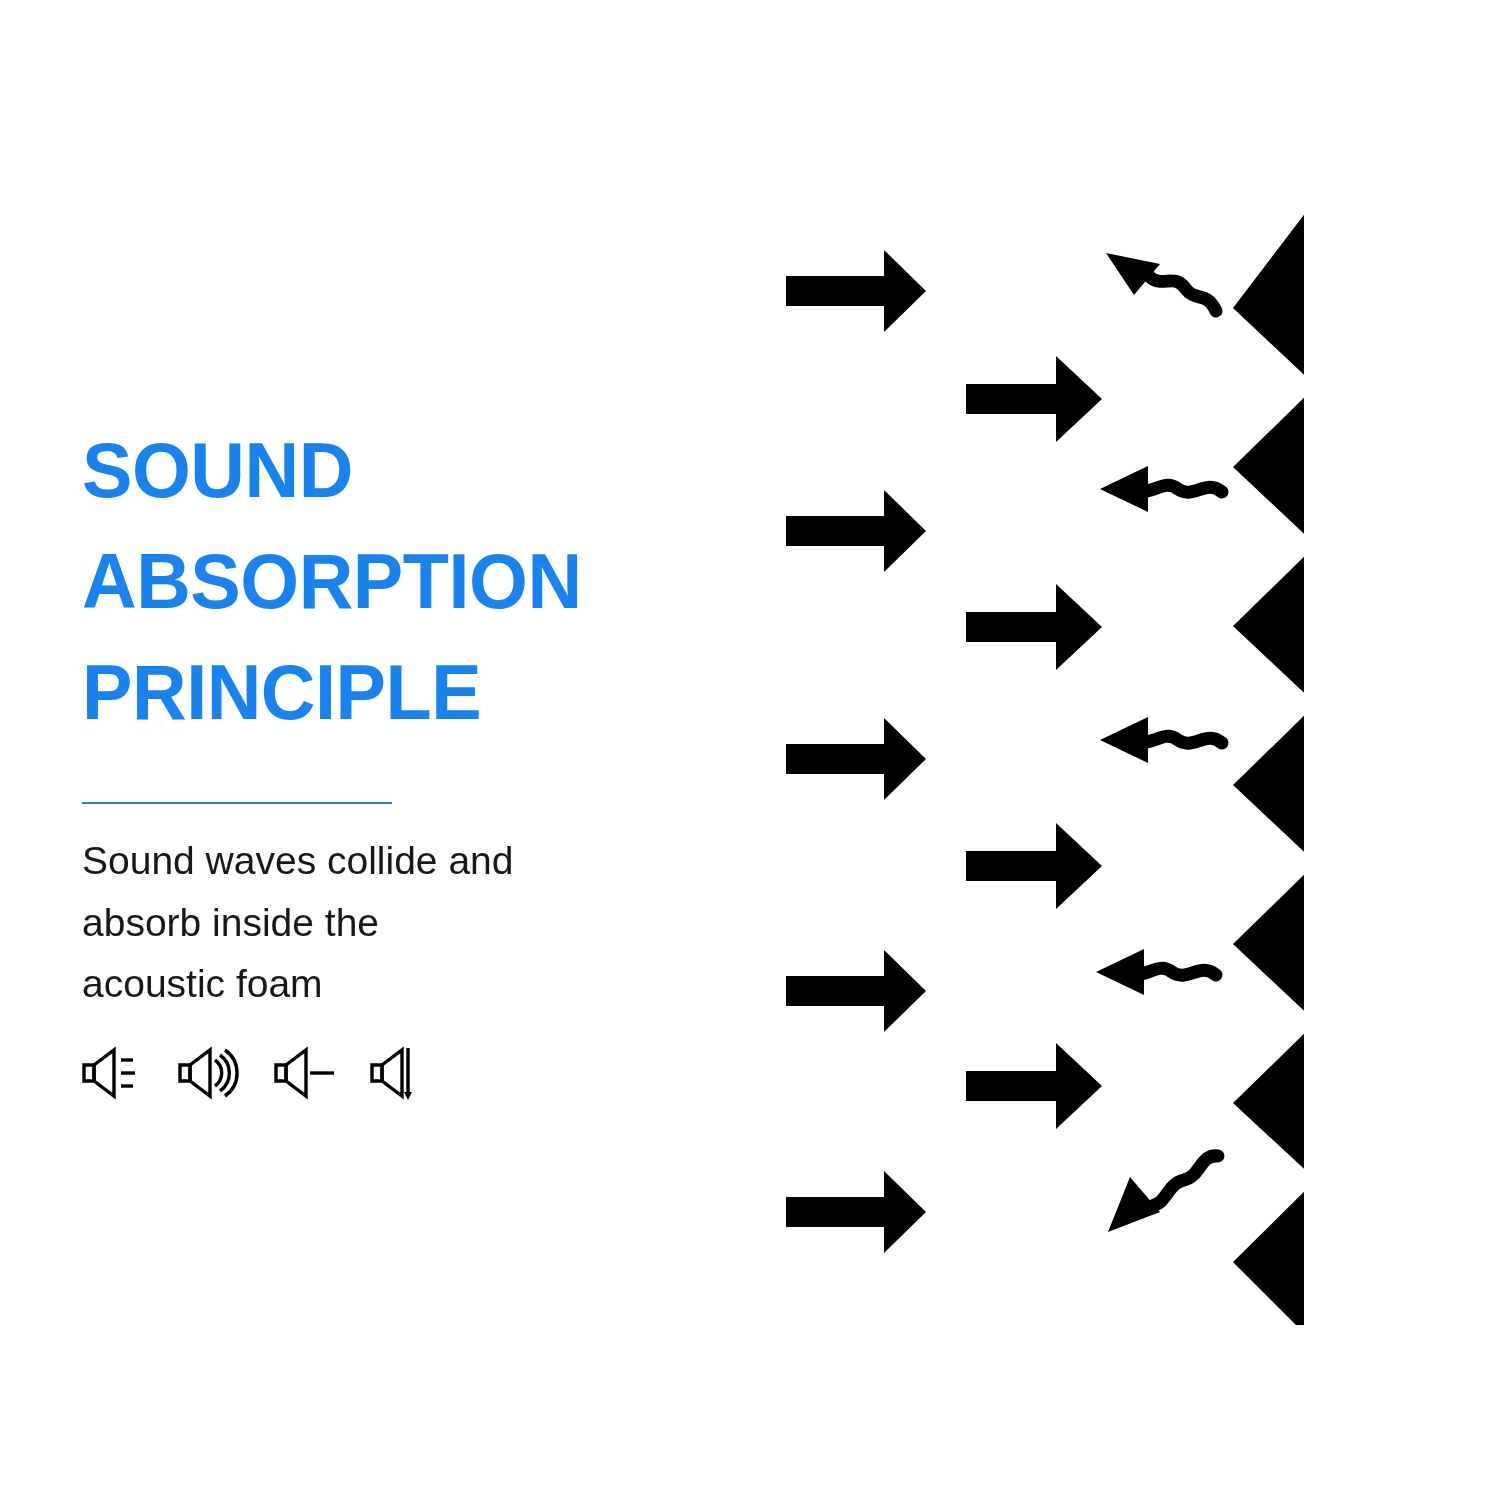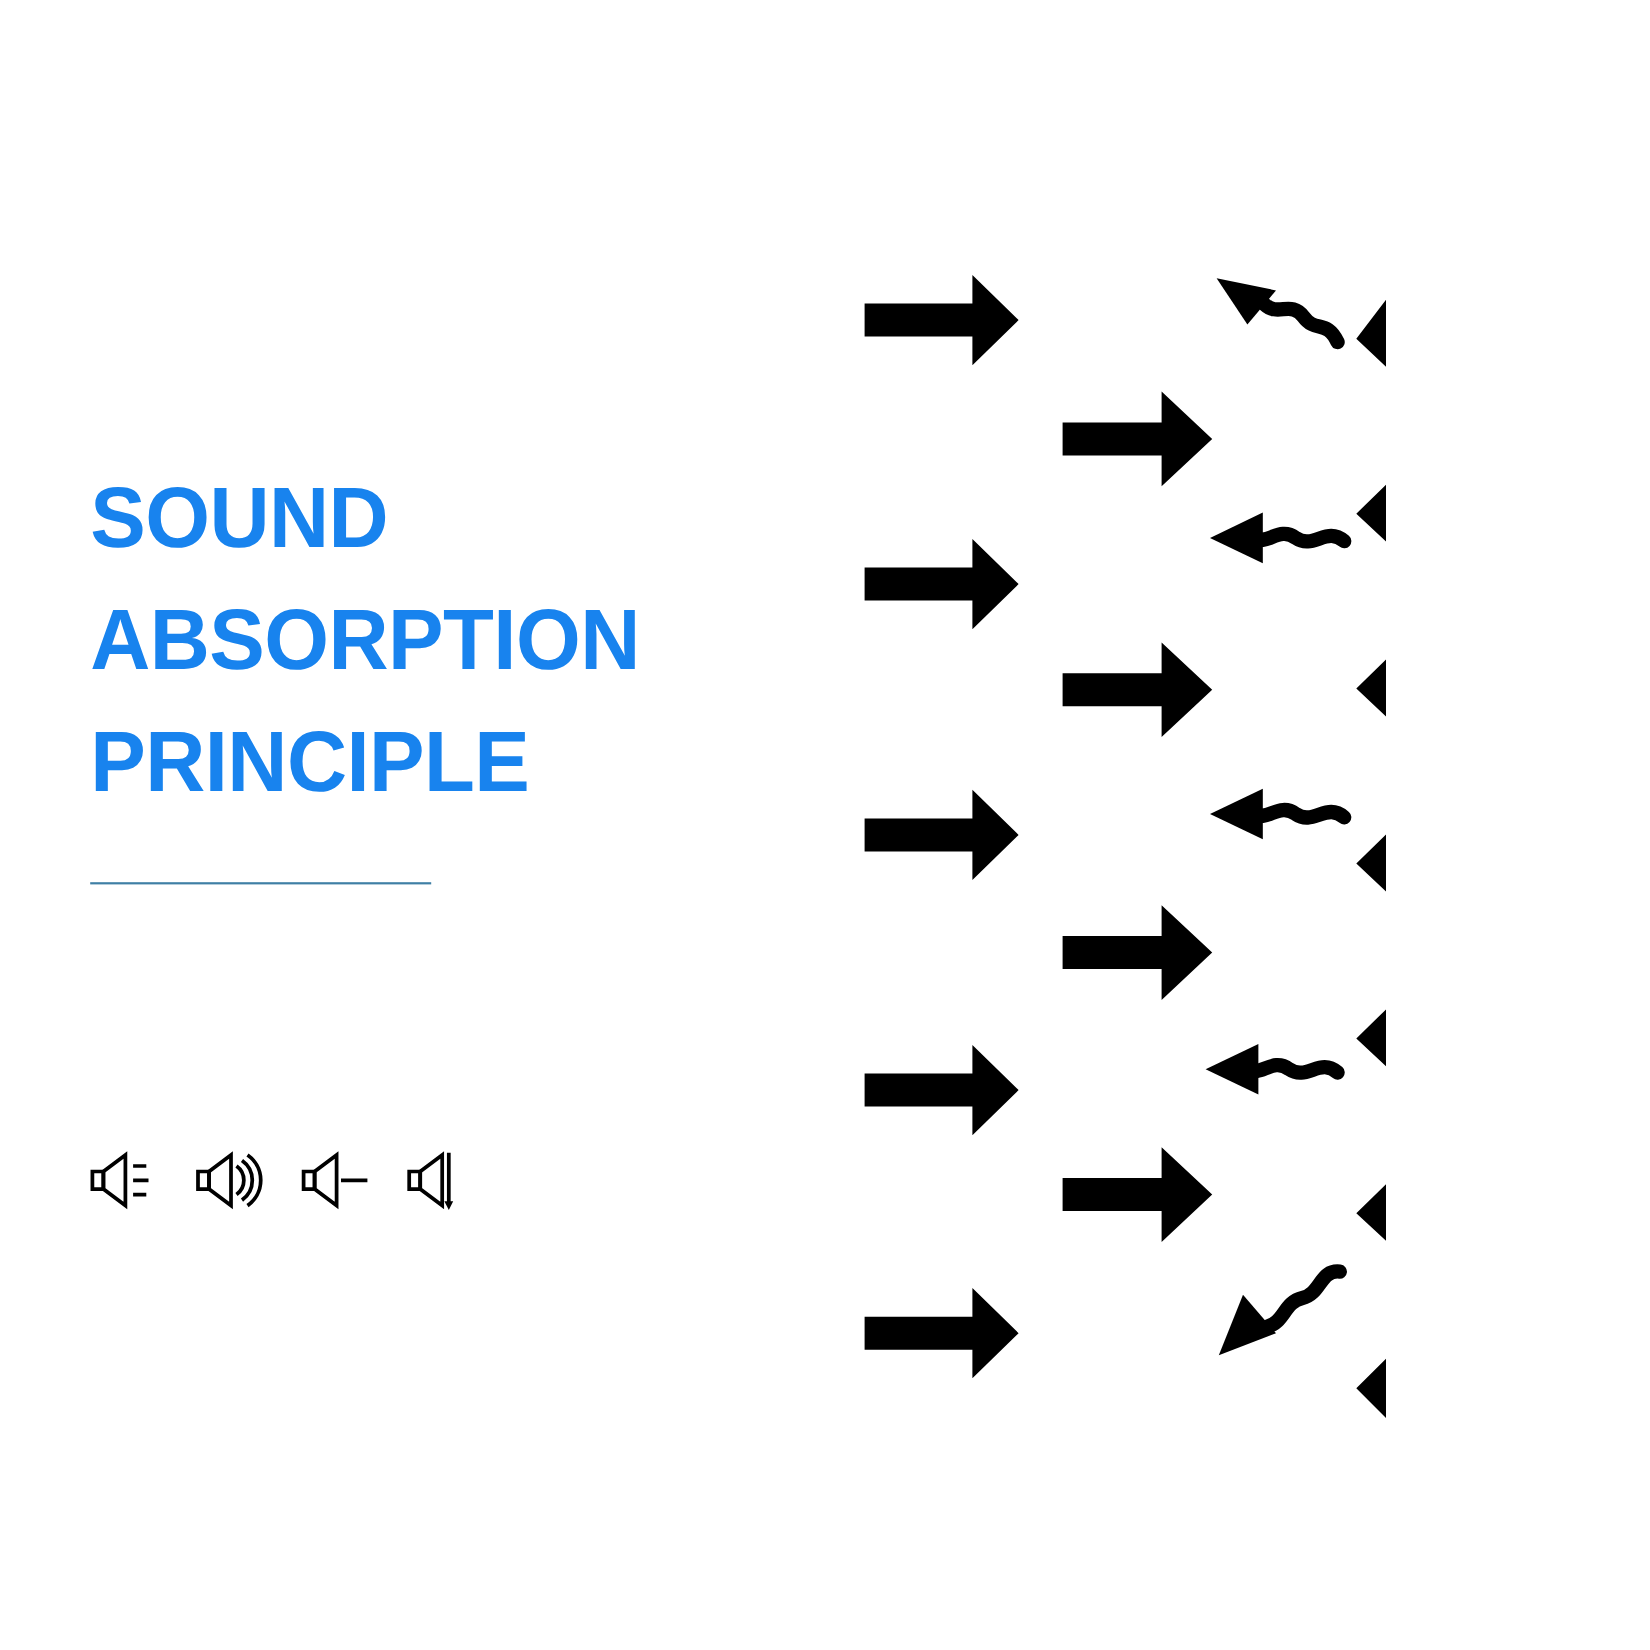--- a/index.html
+++ b/index.html
@@ -9,20 +9,21 @@
   }
   body {
     font-family: "Liberation Sans", sans-serif;
   }
   #stage {
     position: relative;
     width: 1260px;
     height: 1500px;
     background: #ffffff;
     overflow: hidden;
+    padding-left: 44px;
   }
 
   
   .wall {
     position: absolute;
     top: 0;
     left: 1370px;
     width: 130px;
     height: 1500px;
     background: #b2b2b2;
@@ -101,20 +102,23 @@
   <div class="wall"></div>
 
   <div class="text-panel">
     <h1 class="headline">SOUND
 ABSORPTION
 PRINCIPLE</h1>
   </div>
 
   <div class="rule"></div>
 
+  <p class="body-copy">Sound waves collide and
+absorb inside the
+acoustic foam</p>
 
   <div class="icon-row">
 
     <svg class="spk-icon" viewBox="0 0 68 62">
       <g fill="none" stroke="#000" stroke-width="3.4" stroke-linejoin="miter" stroke-linecap="butt">
         <path d="M4 23 H14 V39 H4 Z"></path>
         <path d="M14 23 L34 8 V54 L14 39 Z"></path>
         <path d="M41 18 H53"></path>
         <path d="M41 31 H55"></path>
         <path d="M41 44 H53"></path>

